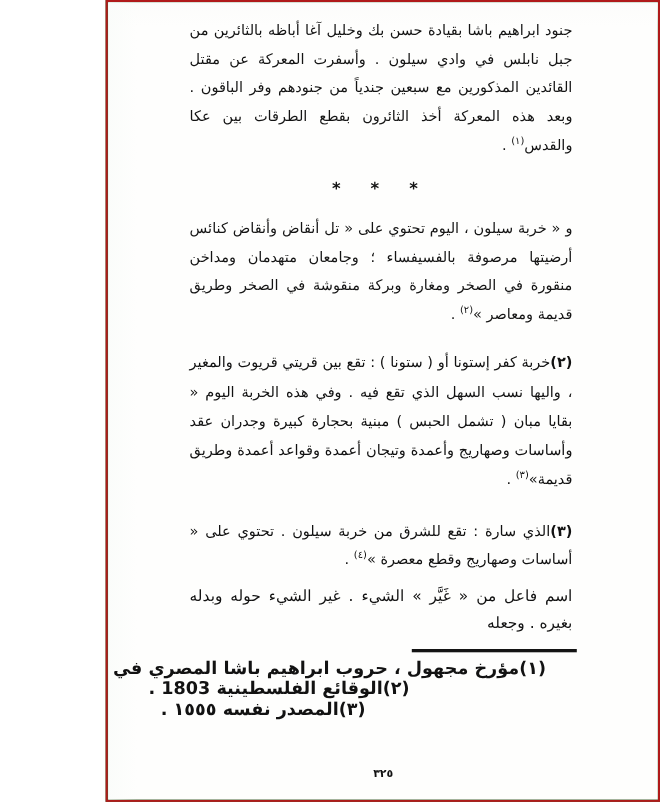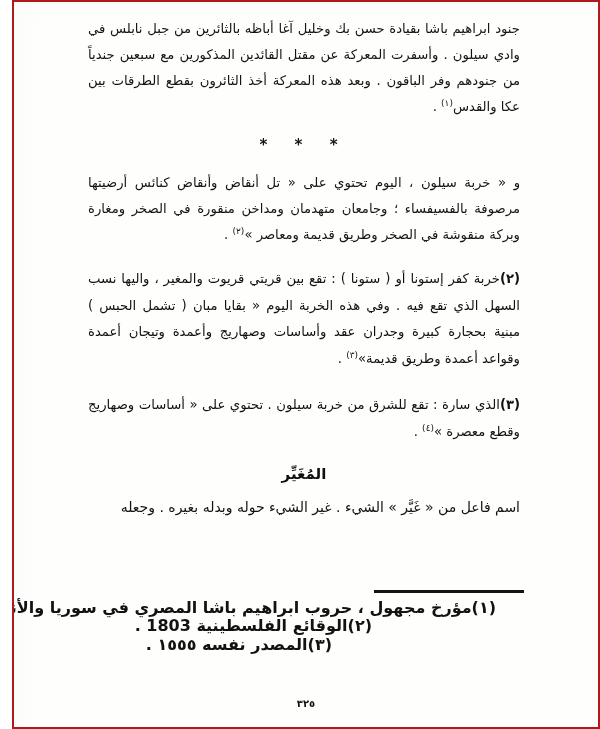--- a/index.html
+++ b/index.html
@@ -8,21 +8,21 @@
     padding: 0;
     background: #ffffff;
   }
 
   body {
     font-family: "DejaVu Sans", "Liberation Sans", sans-serif;
   }
 
   .page {
     position: relative;
-    width: 588px;
+    width: 504px;
     height: 729px;
     box-sizing: border-box;
     background: #15803d;
     border: 2px solid #b01a1a;
     overflow: hidden;
   }
 
   .page-inner {
     position: absolute;
     top: 0;
@@ -181,21 +181,20 @@
       <p class="para"><span>و « خربة سيلون ، اليوم تحتوي على « تل أنقاض وأنقاض كنائس أرضيتها مرصوفة بالفسيفساء ؛ وجامعان متهدمان ومداخن منقورة في الصخر ومغارة وبركة منقوشة في الصخر وطريق قديمة ومعاصر »</span><sup class="fn">(٢)</sup><span> .</span></p>
 
       <div class="block-gap"></div>
 
       <p class="entry"><span class="num">(٢)</span><span class="lead">خربة كفر إستونا أو ( ستونا )</span><span> : تقع بين قريتي قريوت والمغير ، واليها نسب السهل الذي تقع فيه . وفي هذه الخربة اليوم « بقايا مبان ( تشمل الحبس ) مبنية بحجارة كبيرة وجدران عقد وأساسات وصهاريج وأعمدة وتيجان أعمدة وقواعد أعمدة وطريق قديمة»</span><sup class="fn">(٣)</sup><span> .</span></p>
 
       <div class="block-gap"></div>
 
       <p class="entry"><span class="num">(٣)</span><span class="lead">الذي سارة</span><span> : تقع للشرق من خربة سيلون . تحتوي على « أساسات وصهاريج وقطع معصرة »</span><sup class="fn">(٤)</sup><span> .</span></p>
 
-      <h2 class="section-heading">المُغَيِّر</h2>
 
       <p class="gloss">اسم فاعل من « غَيَّر » الشيء . غير الشيء حوله وبدله بغيره . وجعله</p>
 
     </div>
 
     <div class="footnotes">
       <hr class="fn-rule">
       <ul class="fn-list">
         <li class="fn-item indent-1"><span class="fn-marker">(١)</span><span>مؤرخ مجهول ، حروب ابراهيم باشا المصري في سوريا والأناضول ٣٩/١ القاهرة .</span></li>
         <li class="fn-item indent-2"><span class="fn-marker">(٢)</span><span>الوقائع الفلسطينية 1803 .</span></li>

